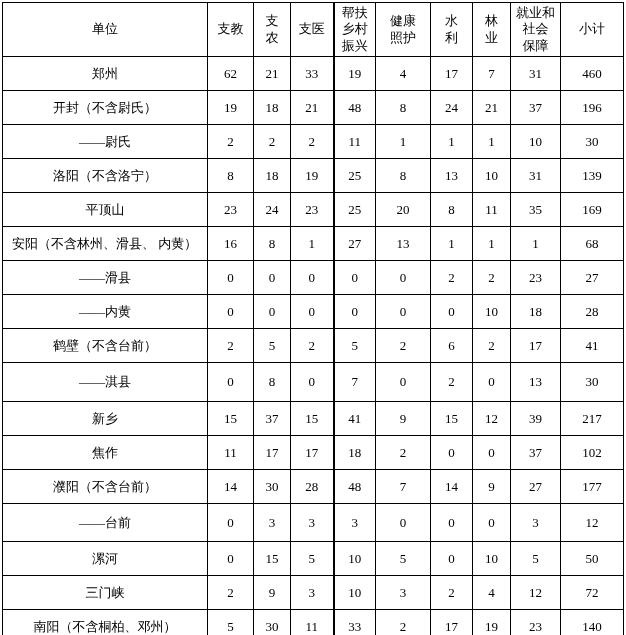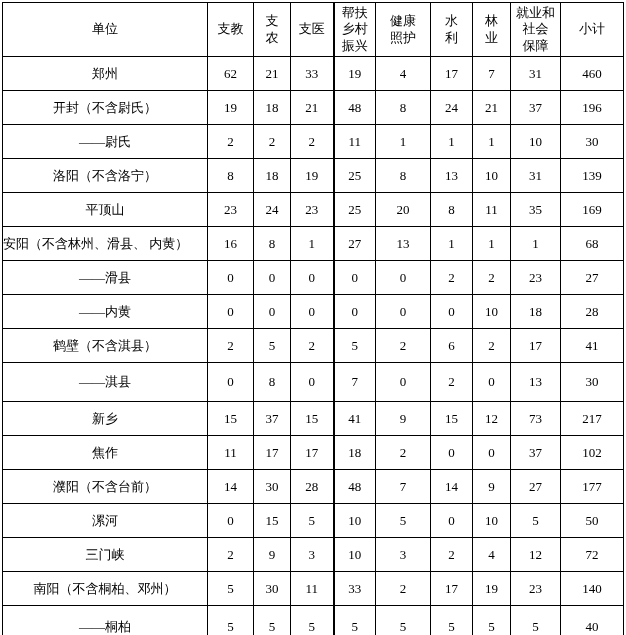--- a/index.html
+++ b/index.html
@@ -34,21 +34,21 @@
   }
   thead tr { height: 54px; }
   th {
     white-space: pre-line;
     line-height: 1.25;
   }
   tbody tr { height: 34px; }
   td.unit { white-space: nowrap; }
   td.unit.long {
     text-align: left;
-    padding-left: 0;
+    padding-left: 9px;
     padding-right: 0;
   }
   .thick-right { border-right: 2px solid #000000; }
   tr.partial { height: 20px; }
 </style>
 </head>
 <body>
 
 <div class="page">
   <table>
@@ -177,21 +177,21 @@
           <td>0</td>
           <td class="thick-right">0</td>
           <td>0</td>
           <td>0</td>
           <td>0</td>
           <td>10</td>
           <td>18</td>
           <td>28</td>
         </tr>
         <tr>
-          <td class="unit">鹤壁（不含淇县）</td>
+          <td class="unit">鹤壁（不含台前）</td>
           <td>2</td>
           <td>5</td>
           <td class="thick-right">2</td>
           <td>5</td>
           <td>2</td>
           <td>6</td>
           <td>2</td>
           <td>17</td>
           <td>41</td>
         </tr>
@@ -209,21 +209,21 @@
         </tr>
         <tr>
           <td class="unit">新乡</td>
           <td>15</td>
           <td>37</td>
           <td class="thick-right">15</td>
           <td>41</td>
           <td>9</td>
           <td>15</td>
           <td>12</td>
-          <td>73</td>
+          <td>39</td>
           <td>217</td>
         </tr>
         <tr>
           <td class="unit">焦作</td>
           <td>11</td>
           <td>17</td>
           <td class="thick-right">17</td>
           <td>18</td>
           <td>2</td>
           <td>0</td>
@@ -236,20 +236,32 @@
           <td>14</td>
           <td>30</td>
           <td class="thick-right">28</td>
           <td>48</td>
           <td>7</td>
           <td>14</td>
           <td>9</td>
           <td>27</td>
           <td>177</td>
         </tr>
+        <tr style="height: 38px;">
+          <td class="unit">——台前</td>
+          <td>0</td>
+          <td>3</td>
+          <td class="thick-right">3</td>
+          <td>3</td>
+          <td>0</td>
+          <td>0</td>
+          <td>0</td>
+          <td>3</td>
+          <td>12</td>
+        </tr>
         <tr>
           <td class="unit">漯河</td>
           <td>0</td>
           <td>15</td>
           <td class="thick-right">5</td>
           <td>10</td>
           <td>5</td>
           <td>0</td>
           <td>10</td>
           <td>5</td>

